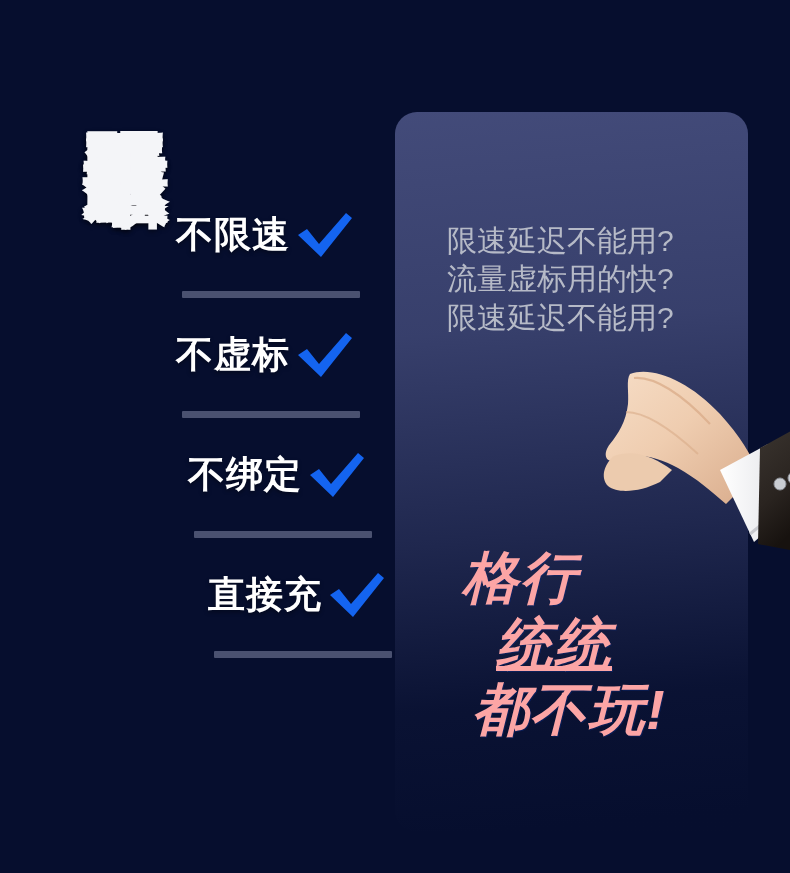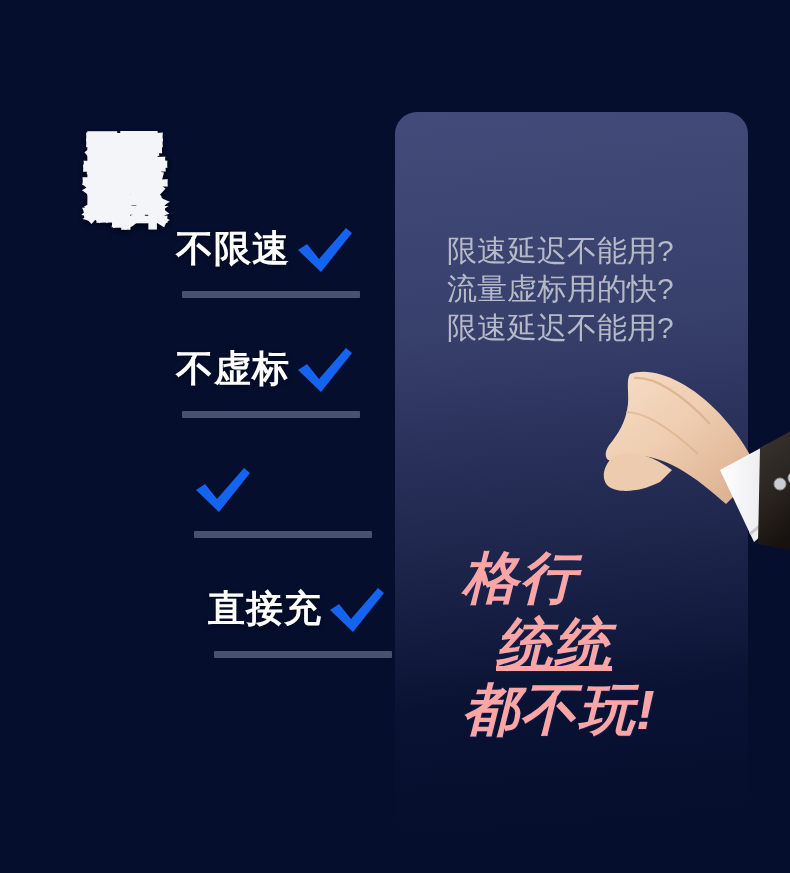--- a/index.html
+++ b/index.html
@@ -57,21 +57,21 @@
     left: 176px;
     top: 196px;
     width: 200px;
   }
   .feature-row {
     position: relative;
     height: 120px;
   }
   .feature-line {
     display: flex;
-    align-items: flex-end;
+    align-items: center;
     height: 78px;
   }
   .feature-label {
     font-size: 37px;
     font-weight: 700;
     color: #ffffff;
     letter-spacing: 1px;
     white-space: nowrap;
     text-shadow: 0 2px 4px rgba(0,0,0,0.4);
   }
@@ -93,21 +93,20 @@
   .feature-row:nth-child(2) { }
   .feature-row:nth-child(3) { margin-left: 12px; }
   .feature-row:nth-child(4) { margin-left: 32px; }
 
   
   .questions {
     position: absolute;
     left: 447px;
     top: 222px;
     width: 290px;
-    margin-top: 10px;
   }
   .question {
     font-size: 30px;
     line-height: 1.28;
     font-weight: 400;
     color: #b6bac7;
     white-space: nowrap;
     letter-spacing: 0px;
   }
 
@@ -122,21 +121,21 @@
     font-size: 56px;
     font-weight: 800;
     color: #fca5a5;
     line-height: 1.18;
     letter-spacing: 2px;
     white-space: nowrap;
     font-style: italic;
     text-shadow: 1px 1px 0 rgba(10,40,120,0.5);
   }
   .slogan-line.l2 { margin-left: 34px; text-decoration: underline; }
-  .slogan-line.l3 { }
+  .slogan-line.l3 { margin-left: 10px; }
 
   
   .hand-wrap {
     position: absolute;
     left: 600px;
     top: 352px;
     width: 200px;
     height: 240px;
     pointer-events: none;
   }
@@ -167,20 +166,21 @@
         <span class="feature-label">不虚标</span>
         <svg class="check-icon" viewBox="0 0 62 48">
           <path d="M4 24 L13 18 L25 33 L52 2 L58 7 L27 46 Z" fill="#1464f0"></path>
         </svg>
       </div>
       <div class="divider"></div>
     </div>
 
     <div class="feature-row">
       <div class="feature-line">
+        <span class="feature-label">不绑定</span>
         <svg class="check-icon" viewBox="0 0 62 48">
           <path d="M4 24 L13 18 L25 33 L52 2 L58 7 L27 46 Z" fill="#1464f0"></path>
         </svg>
       </div>
       <div class="divider"></div>
     </div>
 
     <div class="feature-row">
       <div class="feature-line">
         <span class="feature-label">直接充</span>

